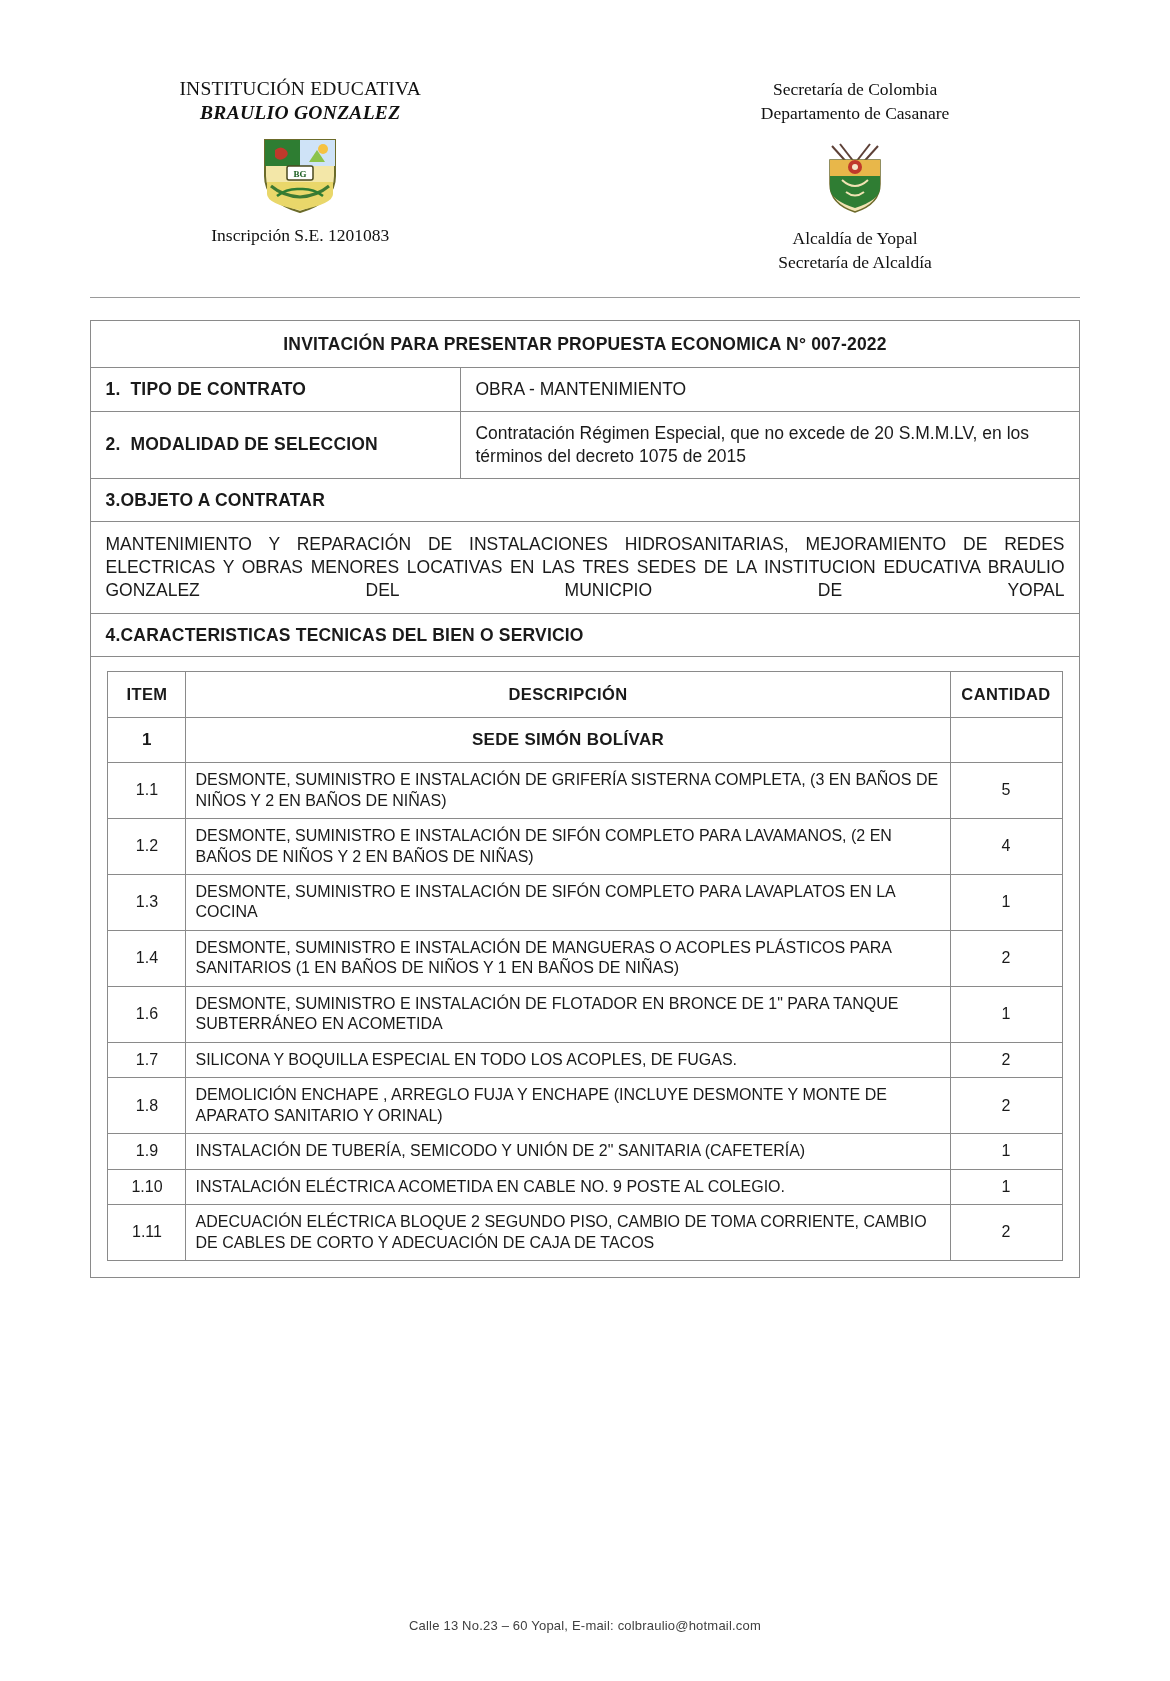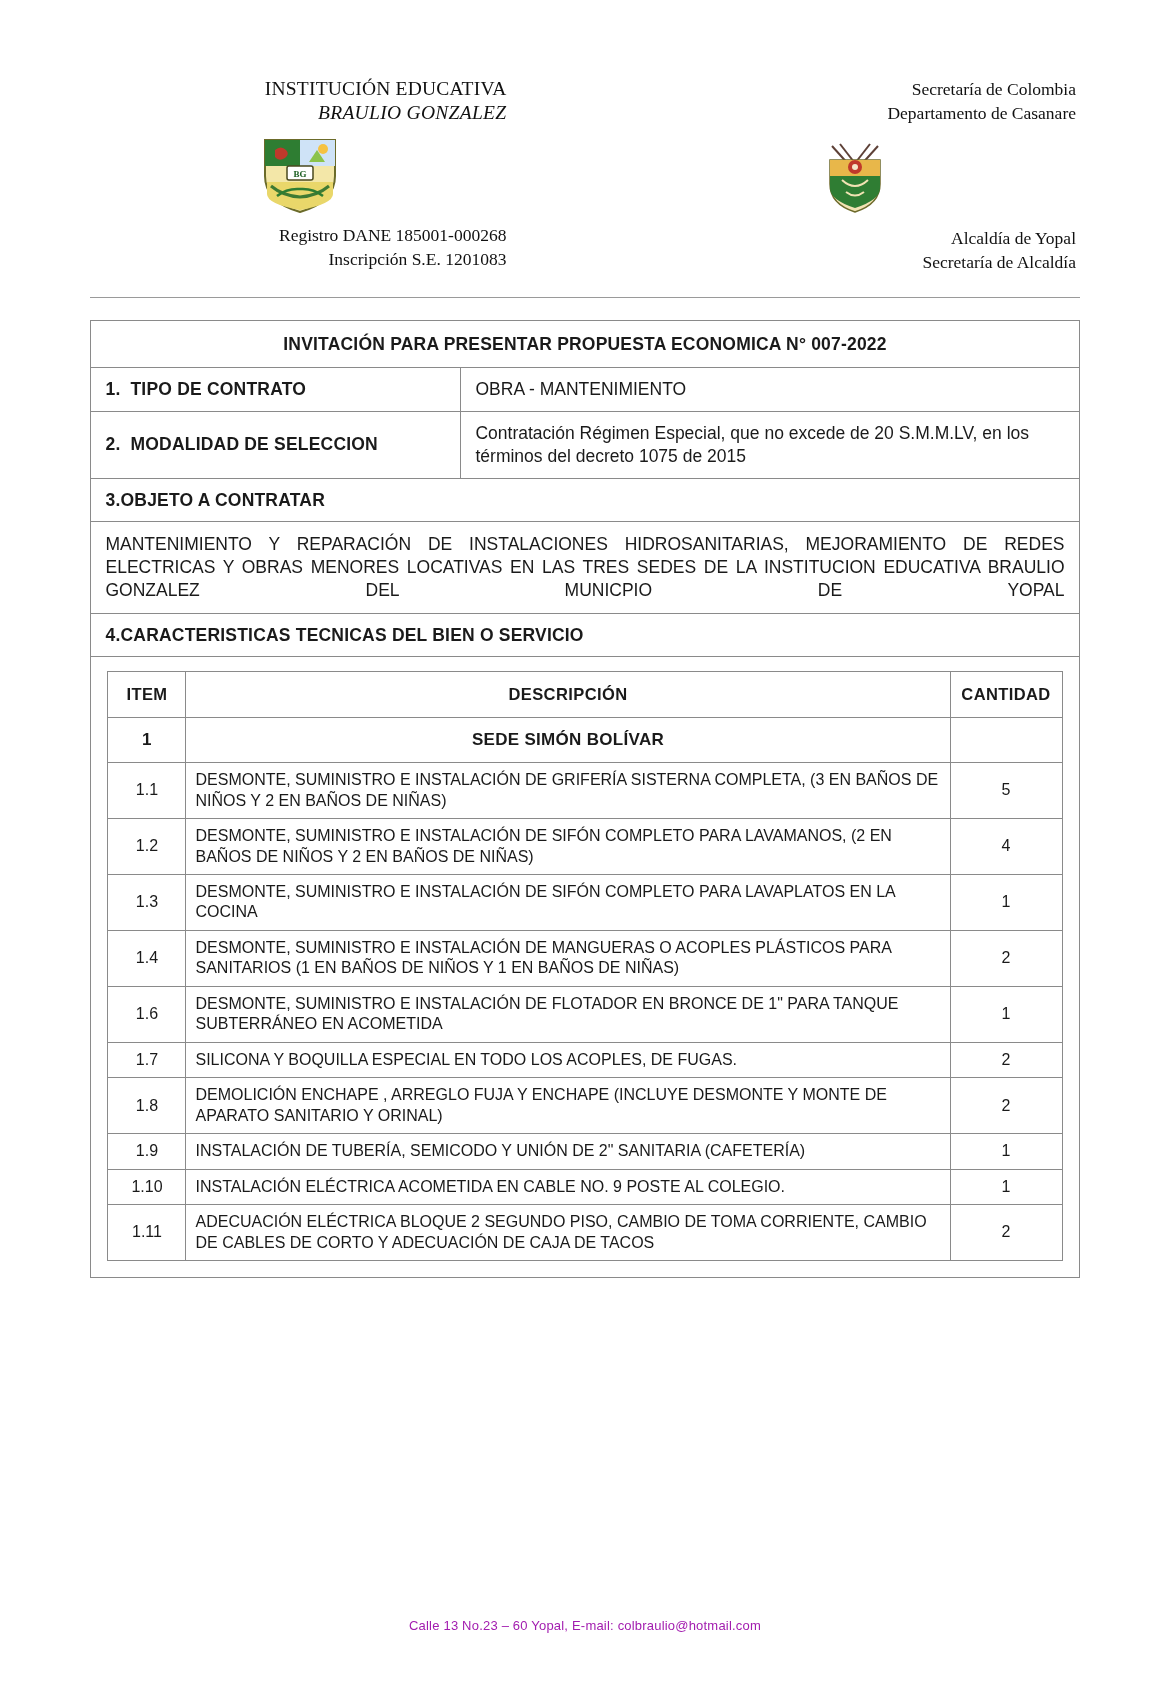--- a/index.html
+++ b/index.html
@@ -25,33 +25,33 @@
   
   .letterhead {
     display: flex;
     flex-direction: row;
     justify-content: space-between;
     align-items: flex-start;
     padding: 0 22px;
   }
   .lh-col {
     width: 45%;
-    text-align: right;
+    text-align: center;
     font-family: "Liberation Serif", serif;
   }
   .lh-col.left { width: 42%; }
   .lh-col.right { width: 45%; }
   .lh-line1 {
     font-size: 19.5px;
     letter-spacing: 0.2px;
     color: #111;
   }
   .lh-line2 {
     font-size: 19.5px;
-    font-weight: normal;
+    font-weight: bold;
     font-style: italic;
     letter-spacing: 0.3px;
     color: #111;
     margin-top: 2px;
   }
   .lh-sub {
     font-size: 17.5px;
     color: #111;
     line-height: 1.35;
   }
@@ -185,21 +185,20 @@
           <circle cx="66" cy="13" r="5" fill="#f5c242"></circle>
           <path d="M52 26 L60 14 L68 26 Z" fill="#8bc34a"></path>
           <path d="M18 14 q6 -5 11 0 q4 4 -1 8 q-6 4 -10 -1 z" fill="#c0392b"></path>
           <rect x="30" y="30" width="26" height="14" rx="2" fill="#ffffff" stroke="#4a4a1f" stroke-width="1.5"></rect>
           <text x="43" y="41" font-size="9" text-anchor="middle" fill="#1b5e20" font-family="Liberation Serif, serif" font-weight="bold">BG</text>
           <path d="M10 46 H76 V58 Q76 68 43 74 Q10 68 10 58 Z" fill="#e9d76a"></path>
           <path d="M14 50 q12 10 29 11 q17 -1 29 -11" fill="none" stroke="#3e7a33" stroke-width="3"></path>
           <path d="M20 60 q10 -8 23 -7 q13 -1 23 7" fill="none" stroke="#2e7d32" stroke-width="2.5"></path>
         </svg>
       </div>
-      <div class="lh-sub">Registro DANE 185001-000268</div>
       <div class="lh-sub">Inscripción   S.E.  1201083</div>
     </div>
 
     <div class="lh-col right">
       <div class="lh-sub">Secretaría de Colombia</div>
       <div class="lh-sub">Departamento de Casanare</div>
       <div class="crest-wrap right">
         <svg width="78" height="76" viewBox="0 0 78 76" aria-hidden="true">
           <g stroke="#5d4037" stroke-width="2">
             <line x1="16" y1="6" x2="34" y2="26"></line>
@@ -334,14 +333,14 @@
                   <td class="c-desc">ADECUACIÓN ELÉCTRICA BLOQUE 2 SEGUNDO PISO, CAMBIO DE TOMA CORRIENTE, CAMBIO DE CABLES DE CORTO Y ADECUACIÓN DE CAJA DE TACOS</td>
                   <td class="c-qty">2</td>
                 </tr>
               </tbody>
           </table>
         </td>
       </tr>
     </tbody>
   </table>
 
-  <div class="footer" style="color: #a21caf;">Calle 13 No.23 – 60  Yopal, E-mail: colbraulio@hotmail.com</div>
+  <div class="footer" style="color: #404040;">Calle 13 No.23 – 60  Yopal, E-mail: colbraulio@hotmail.com</div>
 </div>
 
 </body></html>

